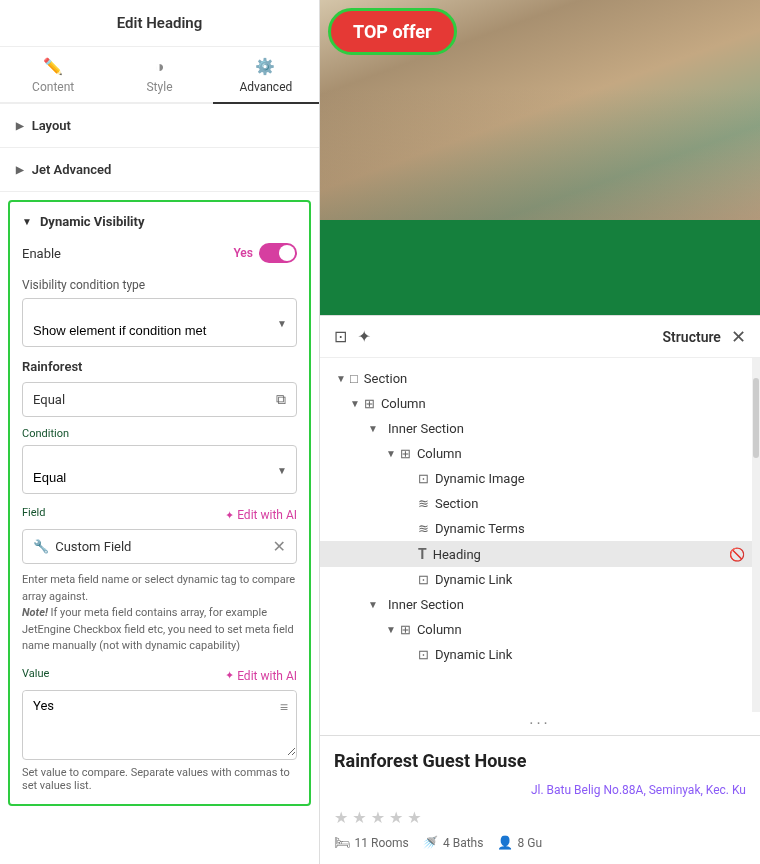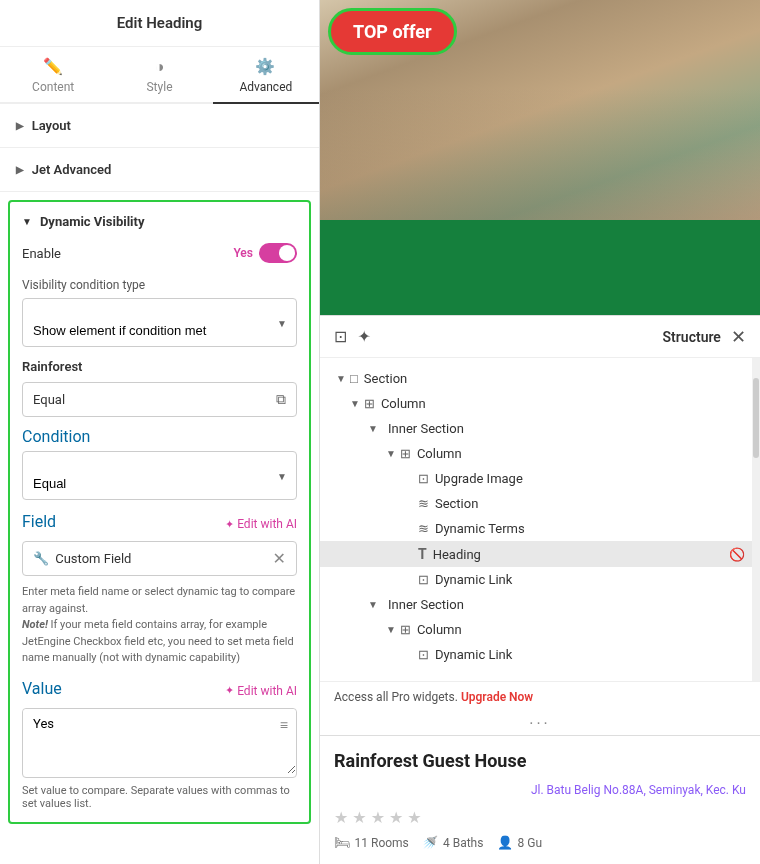--- a/index.html
+++ b/index.html
@@ -38,21 +38,21 @@
     .select-wrapper { position: relative; }
     .select-box { width: 100%; padding: 24px 30px 8px 10px; border: 1px solid #ccc; border-radius: 4px; font-size: 13px; appearance: none; background: #fff; cursor: pointer; }
     .select-arrow { position: absolute; right: 10px; top: 50%; transform: translateY(-50%); font-size: 10px; color: #666; pointer-events: none; }
 
     .conditions-label { font-size: 13px; font-weight: 600; margin-bottom: 8px; }
 
     .condition-box { display: flex; align-items: center; border: 1px solid #ccc; border-radius: 4px; padding: 8px 10px; margin-bottom: 10px; justify-content: space-between; }
     .condition-box-label { font-size: 13px; }
     .copy-icon { font-size: 14px; color: #666; cursor: pointer; }
 
-    .sub-label { font-size: 16px; color: #0369a1; margin-bottom: 5px; }
+    .sub-label { font-size: 11px; color: #14532d; margin-bottom: 5px; }
 
     .field-row-with-ai { display: flex; justify-content: space-between; align-items: center; margin-bottom: 5px; }
     .edit-with-ai { font-size: 12px; color: #d63ea0; cursor: pointer; display: flex; align-items: center; gap: 3px; }
     .ai-icon { font-size: 11px; }
 
     .custom-field-box { display: flex; align-items: center; border: 1px solid #ccc; border-radius: 4px; padding: 7px 10px; margin-bottom: 8px; justify-content: space-between; }
     .cf-left { display: flex; align-items: center; gap: 6px; }
     .wrench-icon { font-size: 13px; color: #555; }
     .cf-label { font-size: 13px; }
     .close-circle { font-size: 16px; color: #888; cursor: pointer; }
@@ -272,21 +272,21 @@
 
       <div class="tree-item indent3">
         <span class="tree-toggle">▼</span>
         <span class="tree-icon">⊞</span>
         <span class="tree-label">Column</span>
       </div>
 
       <div class="tree-item indent4">
         <span class="tree-toggle"></span>
         <span class="tree-icon">⊡</span>
-        <span class="tree-label">Upgrade Image</span>
+        <span class="tree-label">Dynamic Image</span>
       </div>
 
       <div class="tree-item indent4">
         <span class="tree-toggle"></span>
         <span class="tree-icon">≋</span>
         <span class="tree-label">Section</span>
       </div>
 
       <div class="tree-item indent4">
         <span class="tree-toggle"></span>
@@ -323,24 +323,20 @@
         <span class="tree-toggle"></span>
         <span class="tree-icon">⊡</span>
         <span class="tree-label">Dynamic Link</span>
       </div>
 
       <div style="position:absolute;right:0;top:0;bottom:0;width:8px;background:#f0f0f0;">
         <div style="width:6px;height:80px;background:#ccc;border-radius:3px;margin:1px;margin-top:20px;"></div>
       </div>
     </div>
 
-    <div class="pro-bar">
-      <span>Access all Pro widgets.</span>
-      <span class="upgrade-link">Upgrade Now</span>
-    </div>
     <div class="ellipsis">···</div>
   </div>
 
   <div class="bottom-card">
     <div class="card-title">Rainforest Guest House</div>
     <div class="card-address">Jl. Batu Belig No.88A, Seminyak, Kec. Ku</div>
     <div class="card-stars">
       <span style="color:#ccc;">★</span>
       <span style="color:#ccc;">★</span>
       <span style="color:#ccc;">★</span>

